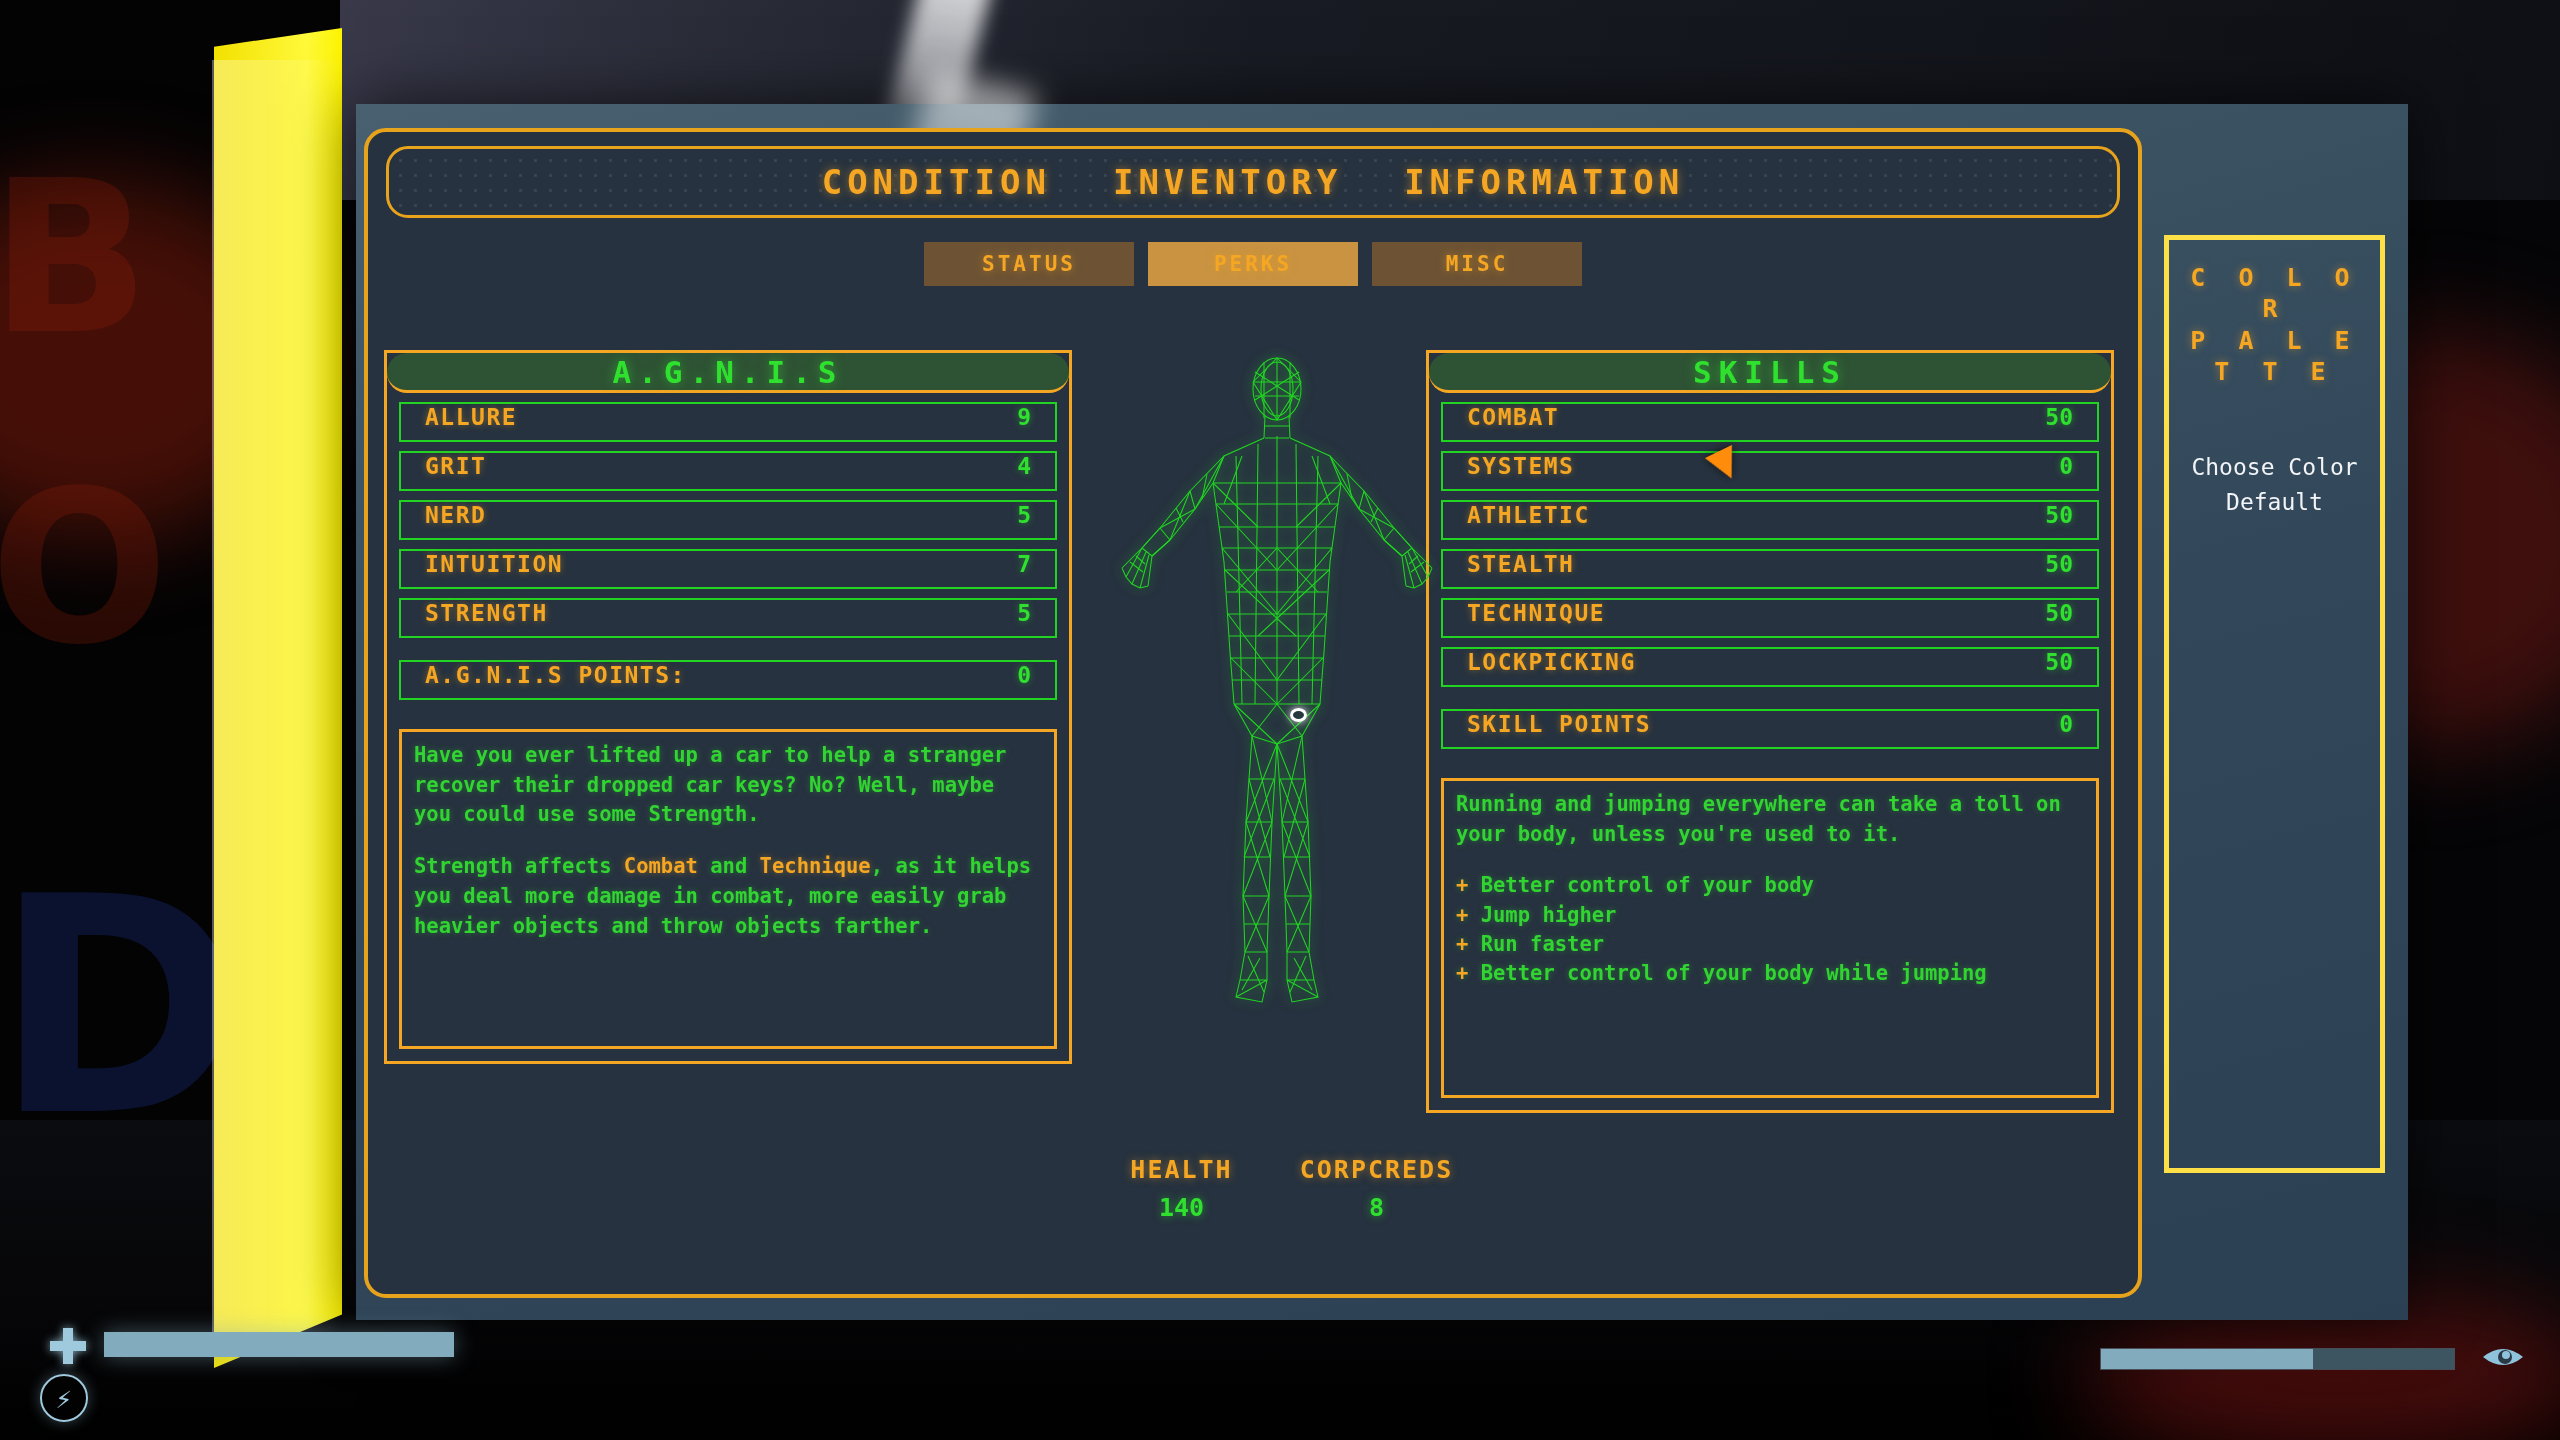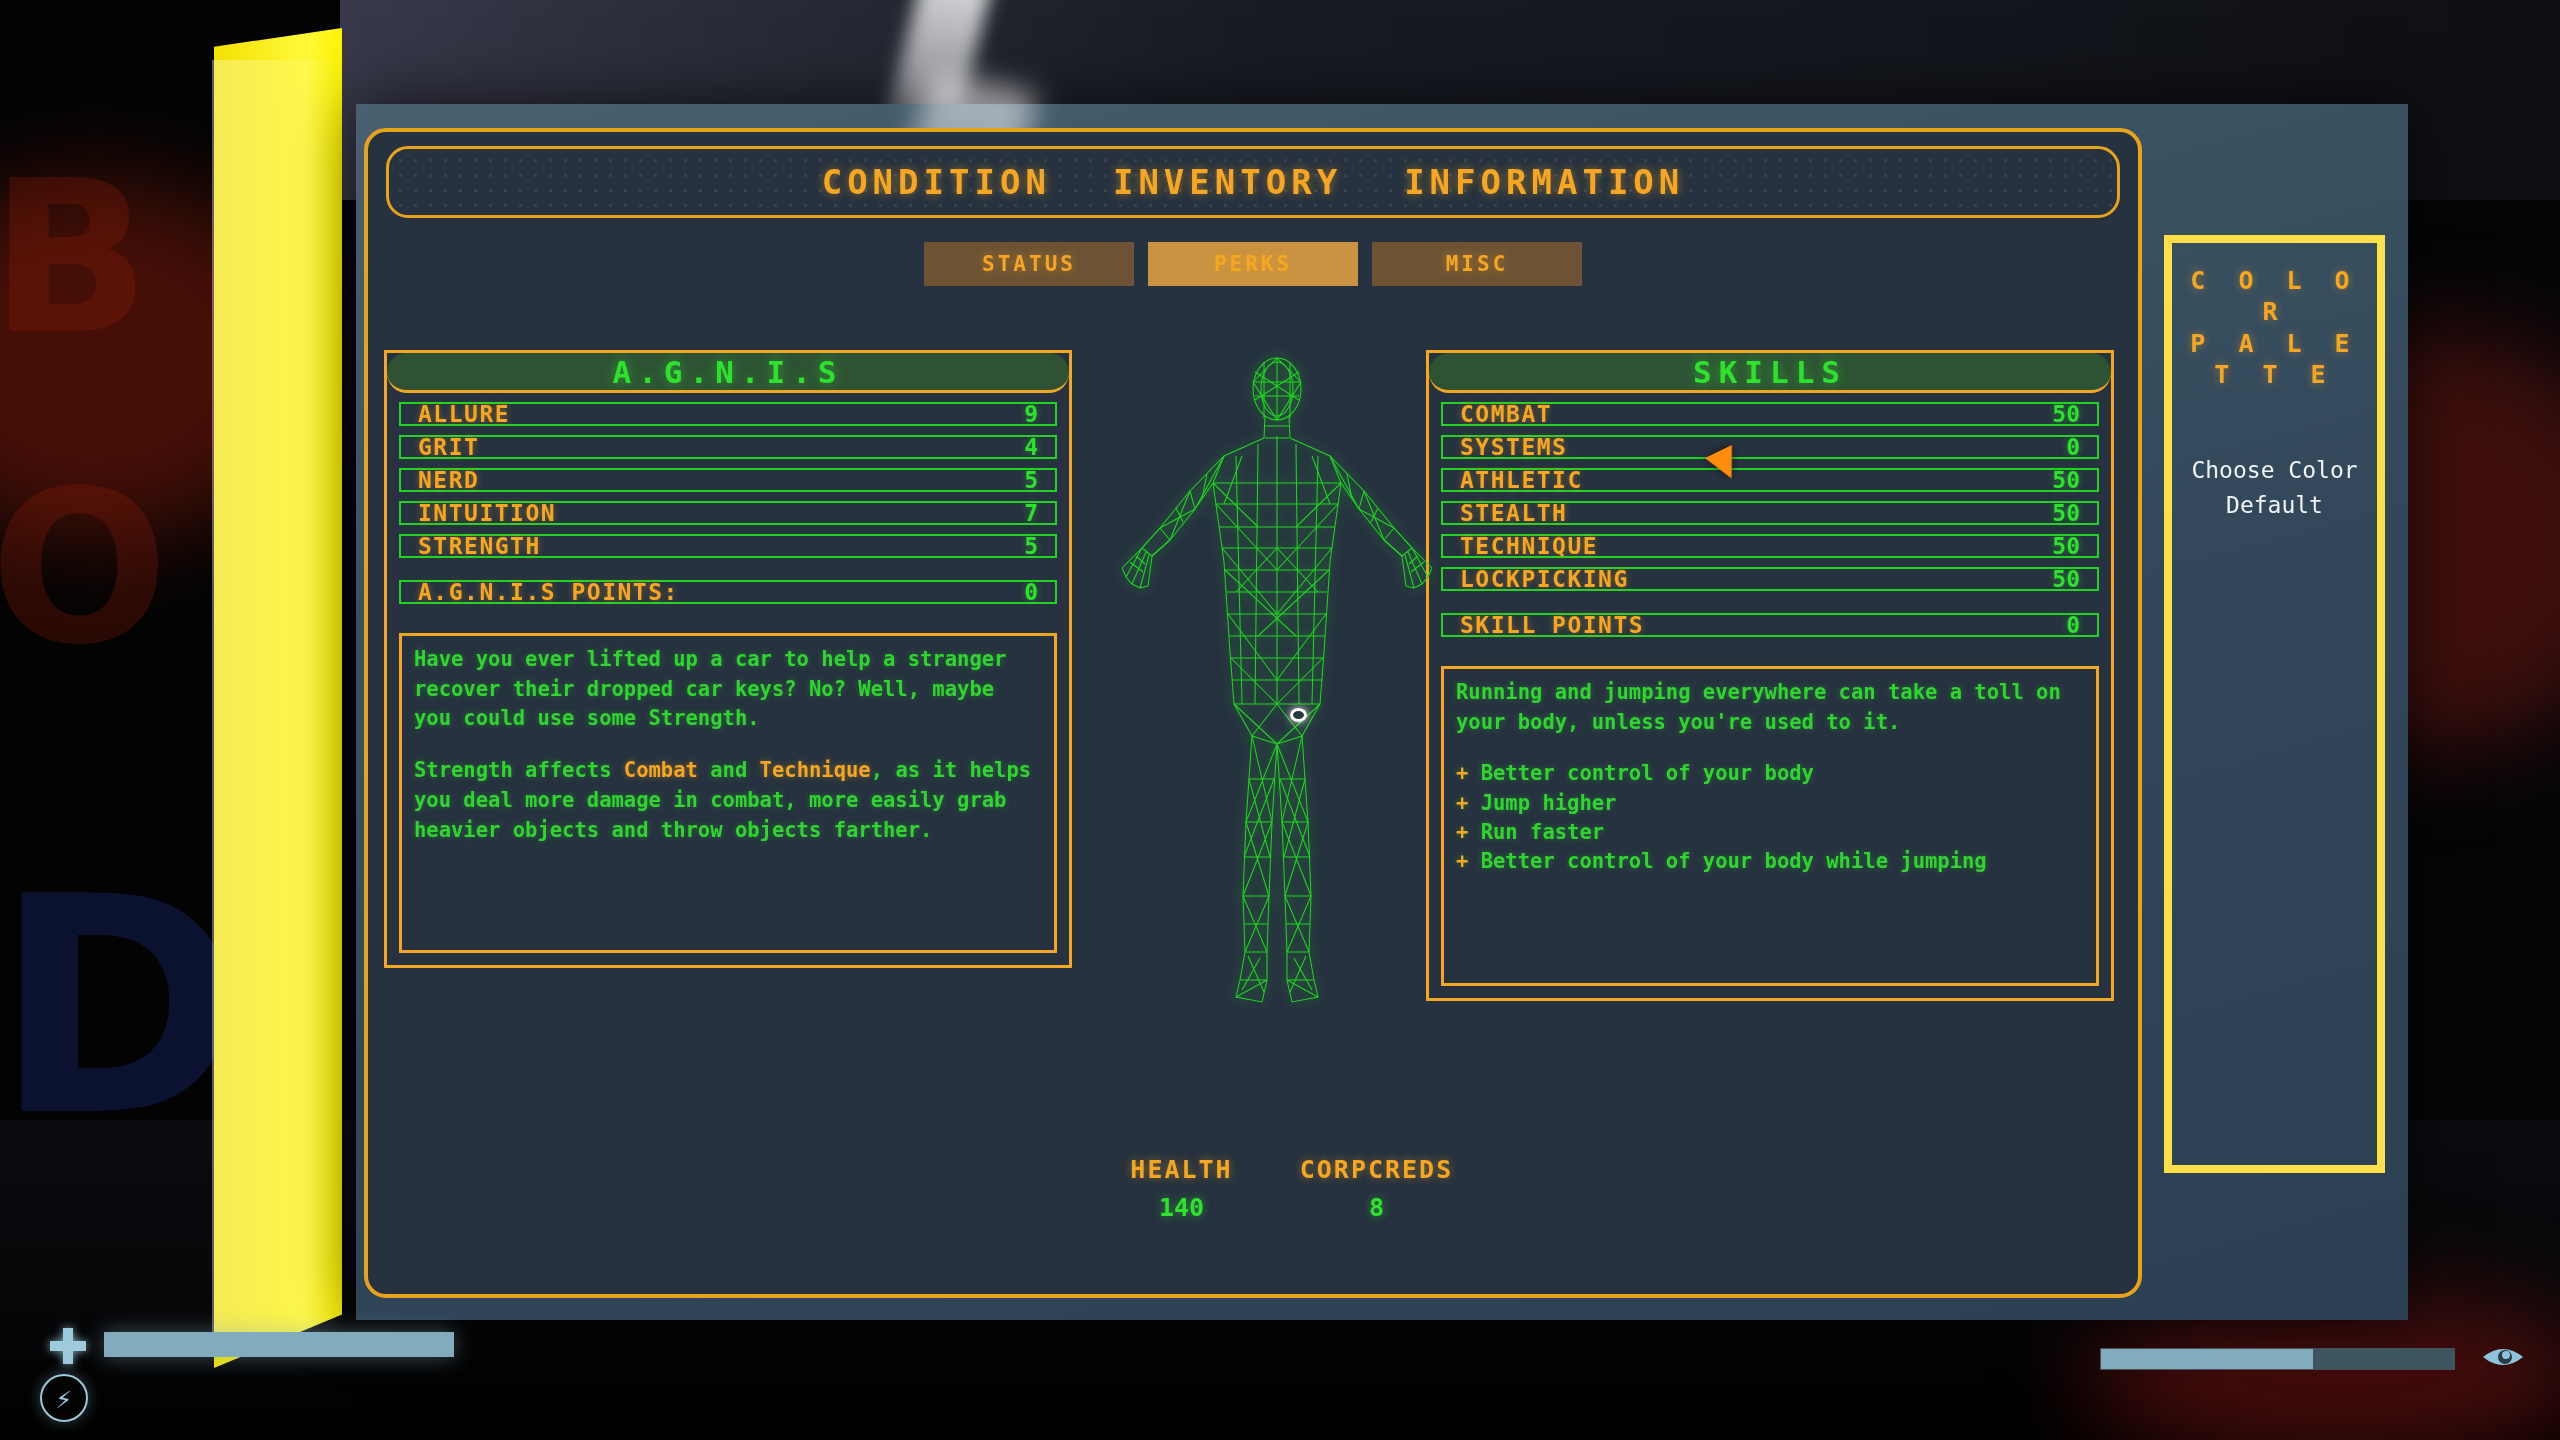--- a/index.html
+++ b/index.html
@@ -61,22 +61,22 @@
   
   .col{position:absolute;top:218px;width:688px;border:3px solid #f5a623;}
   #col-left{left:16px;}
   #col-right{left:1058px;}
   .col-head{height:40px;background:#2e5234;display:flex;align-items:center;justify-content:center;
     border-bottom:3px solid #f5a623;}
   .col-head-txt{color:#2fe02f;font-size:31px;letter-spacing:7px;font-weight:bold;
     text-shadow:0 0 12px rgba(47,224,47,.6);}
   .col-body{padding:9px 12px 10px;}
 
-  .stat-row{height:24px;border:2px solid #21d421;margin-bottom:9px;
-    display:flex;align-items:center;padding:0 17px;}
+  .stat-row{height:40px;border:2px solid #21d421;margin-bottom:9px;
+    display:flex;align-items:flex-start;padding:0 24px;}
   .stat-row.gapped{margin-top:22px;}
   .stat-name{color:#f5a623;font-size:23px;letter-spacing:1.5px;font-weight:bold;
     text-shadow:0 0 7px rgba(245,166,35,.45);}
   .stat-val{margin-left:auto;color:#2fe02f;font-size:23px;font-weight:bold;
     text-shadow:0 0 7px rgba(47,224,47,.5);}
 
   .desc{border:3px solid #f5a623;margin:10px 12px 12px;padding:9px 12px 12px;min-height:320px;}
   .desc p{color:#31d431;font-size:20.5px;line-height:1.45;font-weight:bold;
     text-shadow:0 0 6px rgba(49,212,49,.4);}
   .desc p + p{margin-top:22px;}
@@ -100,21 +100,21 @@
     text-shadow:0 0 8px rgba(47,224,47,.55);}
 
   
   #cursor{position:absolute;left:1342px;top:318px;width:0;height:0;
     border-left:15px solid transparent;border-right:15px solid transparent;
     border-top:30px solid #ff8c0a;transform:rotate(-26deg);
     filter:drop-shadow(0 0 4px rgba(0,0,0,.6));}
 
   
   #palette{position:absolute;left:2164px;top:235px;width:221px;height:938px;
-    border:8px solid #fde047;padding:22px 10px 0;text-align:center;}
+    border:5px solid #fde047;padding:22px 10px 0;text-align:center;}
   .pal-title{color:#f5a623;font-size:25px;letter-spacing:9px;font-weight:bold;line-height:1.25;
     text-shadow:0 0 9px rgba(245,166,35,.5);}
   .pal-sub{color:#f2f4f7;font-size:23px;margin-top:63px;line-height:1.5;font-weight:500;}
 
   
   .hud-ico{position:absolute;color:#9fc9dd;}
   #hud-plus{left:48px;top:1326px;width:40px;height:40px;}
   #hud-plus:before,#hud-plus:after{content:"";position:absolute;background:#9fc9dd;
     box-shadow:0 0 10px rgba(159,201,221,.8);}
   #hud-plus:before{left:15px;top:2px;width:10px;height:36px;}

